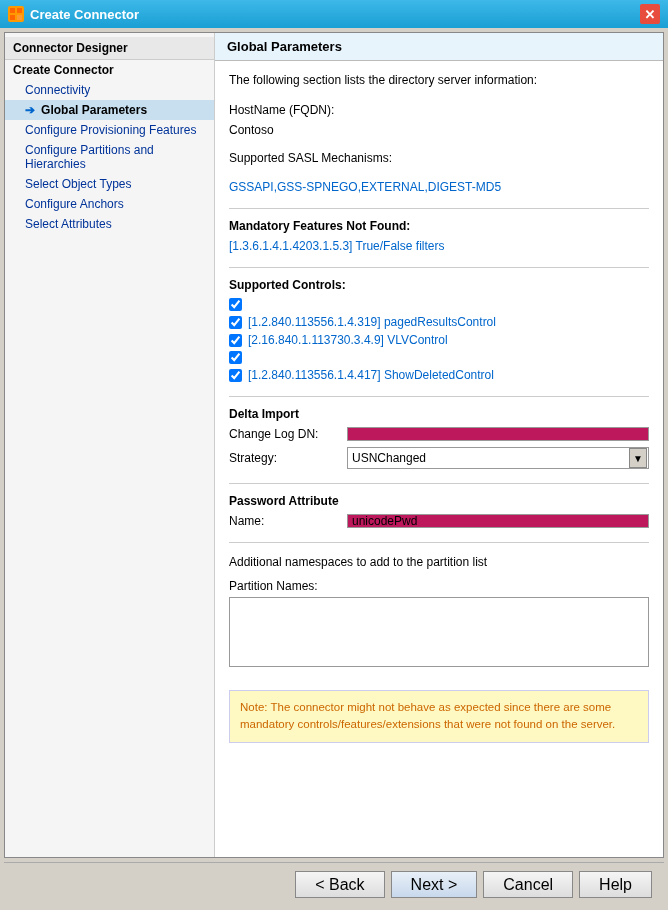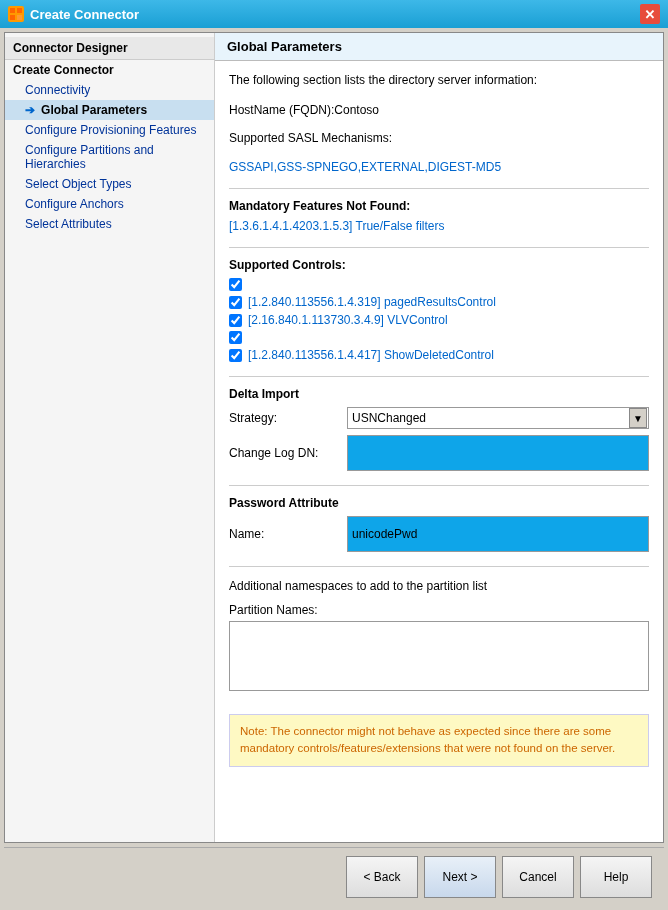--- a/index.html
+++ b/index.html
@@ -104,21 +104,21 @@
       overflow-y: auto;
       padding: 10px 14px;
       font-size: 12px;
       color: #000;
     }
 
     .section { margin-bottom: 14px; }
     .section-divider { border: none; border-top: 1px solid #ccc; margin: 10px 0; }
 
     .info-text { color: #000; line-height: 1.5; }
-    .field-row { display: flex; align-items: flex-end; margin: 6px 0; gap: 0; }
+    .field-row { display: flex; align-items: flex-start; margin: 6px 0; gap: 6px; flex-direction: column; }
     .field-label { font-weight: normal; min-width: 100px; color: #000; }
     .field-value { color: #000; }
 
     .blue-link { color: #0066cc; text-decoration: none; }
 
     .warning-text { color: #0066cc; margin: 4px 0; }
 
     .section-title { font-weight: bold; margin-bottom: 6px; color: #000; }
 
     .checkbox-row {
@@ -127,25 +127,25 @@
       margin: 4px 0;
       gap: 6px;
     }
     .checkbox-row input[type="checkbox"] { margin: 0; width: 13px; height: 13px; }
     .checkbox-label { color: #0066cc; cursor: pointer; }
 
     .form-row { display: flex; align-items: center; margin: 6px 0; gap: 8px; }
     .form-label { min-width: 110px; color: #000; }
     .form-input {
       flex: 1;
-      height: 36px;
+      height: 14px;
       border: 1px solid #999;
       padding: 2px 4px;
       font-size: 12px;
-      background: #0ea5e9;
+      background: #be185d;
     }
     .select-wrapper {
       flex: 1;
       position: relative;
       display: inline-block;
     }
     .select-wrapper select {
       width: 100%;
       height: 22px;
       border: 1px solid #999;
@@ -198,25 +198,25 @@
       background: #d4d0c8;
       border-top: 1px solid #aaa;
       padding: 8px 12px;
       display: flex;
       justify-content: flex-end;
       gap: 6px;
       margin: 0 4px 4px 4px;
     }
 
     .btn {
-      height: 42px;
-      padding: 0 8px;
+      height: 27px;
+      padding: 0 19px;
       border: 1px solid #888;
       background: linear-gradient(to bottom, #f5f5f5, #ddd);
-      font-size: 12px;
+      font-size: 16px;
       cursor: pointer;
       color: #000;
       min-width: 72px;
       display: flex;
       align-items: center;
       justify-content: center;
       gap: 4px;
     }
 
     .supported-sasl { color: #000; margin-left: 0; }
@@ -324,34 +324,34 @@
             <input type="checkbox" checked="" style="">
             <label class="checkbox-label">[1.2.840.113556.1.4.417] ShowDeletedControl</label>
           </div>
         </div>
 
         <hr class="section-divider">
 
         <div class="section">
           <div class="section-title">Delta Import</div>
           <div class="form-row">
+            <span class="form-label">Change Log DN:</span>
+            <input type="text" class="form-input" value="" style="">
+          </div>
+          <div class="form-row">
             <span class="form-label">Strategy:</span>
             <div class="select-wrapper">
               <select>
                 <option>USNChanged</option>
                 <option>ChangeLog</option>
                 <option>None</option>
               </select>
               <span class="select-arrow">▼</span>
             </div>
           </div>
-          <div class="form-row">
-            <span class="form-label">Change Log DN:</span>
-            <input type="text" class="form-input" value="" style="">
-          </div>
         </div>
 
         <hr class="section-divider">
 
         <div class="section">
           <div class="section-title">Password Attribute</div>
           <div class="form-row">
             <span class="form-label">Name:</span>
             <input type="text" class="form-input" value="unicodePwd" style="">
           </div>

